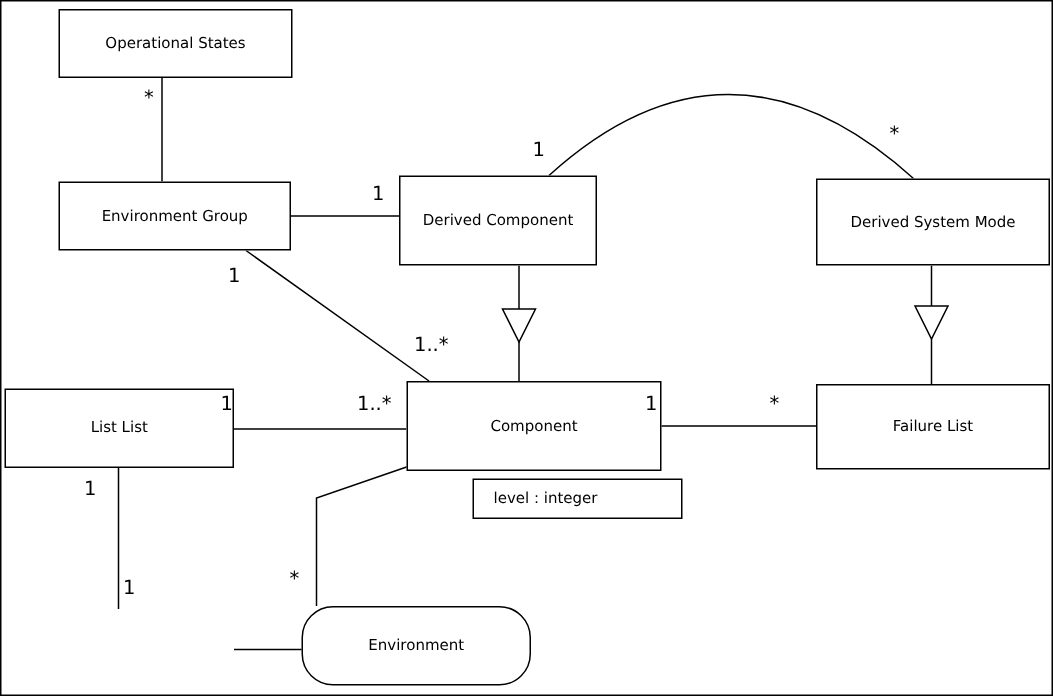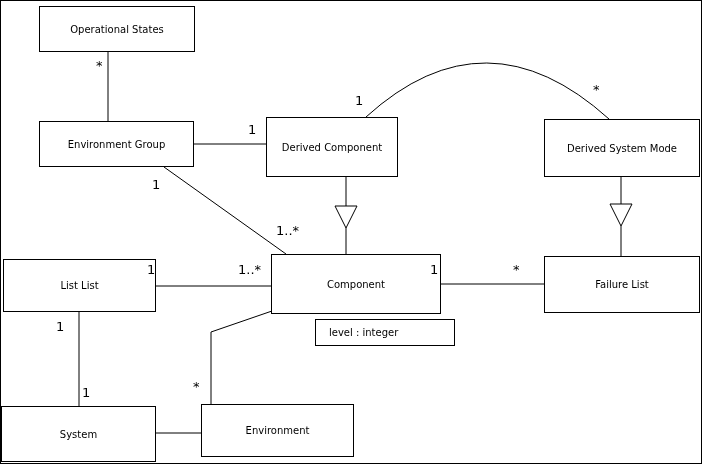--- a/index.html
+++ b/index.html
@@ -111,25 +111,22 @@
   </div>
 
   <div class="node attr-box" style="left:270px; top:318px; width:140px; height:27px;margin-left:44px;">
     <span>level : integer</span>
   </div>
 
   <div class="node" style="left:543px; top:255px; width:156px; height:57px;">
     <span>Failure List</span>
   </div>
 
-  <div class="node" style="left:0px; top:405px; width:155px; height:56px;">
-    <span>System</span>
-  </div>
 
-  <div class="node" style="left:200px; top:403px; width:153px; height:53px;">
+  <div class="node" style="left:200px; top:403px; width:153px; height:53px;border-radius:21px;">
     <span>Environment</span>
   </div>
 
   <span class="mult" style="left:95px; top:58px;">*</span>
 
   <span class="mult" style="left:247px; top:122px;">1</span>
 
   <span class="mult" style="left:354px; top:93px;">1</span>
 
   <span class="mult" style="left:592px; top:82px;">*</span>

